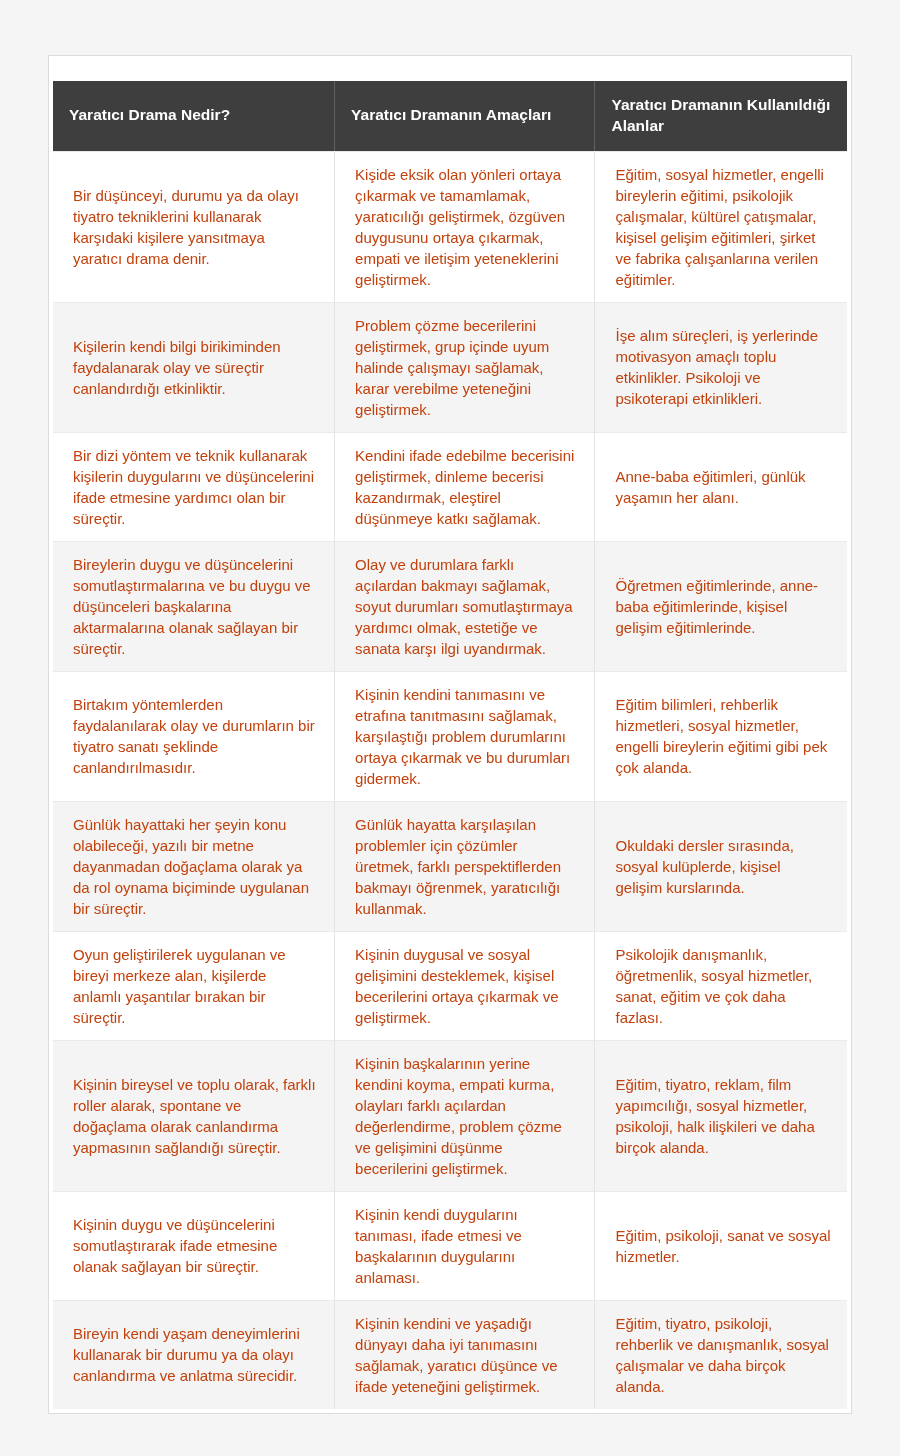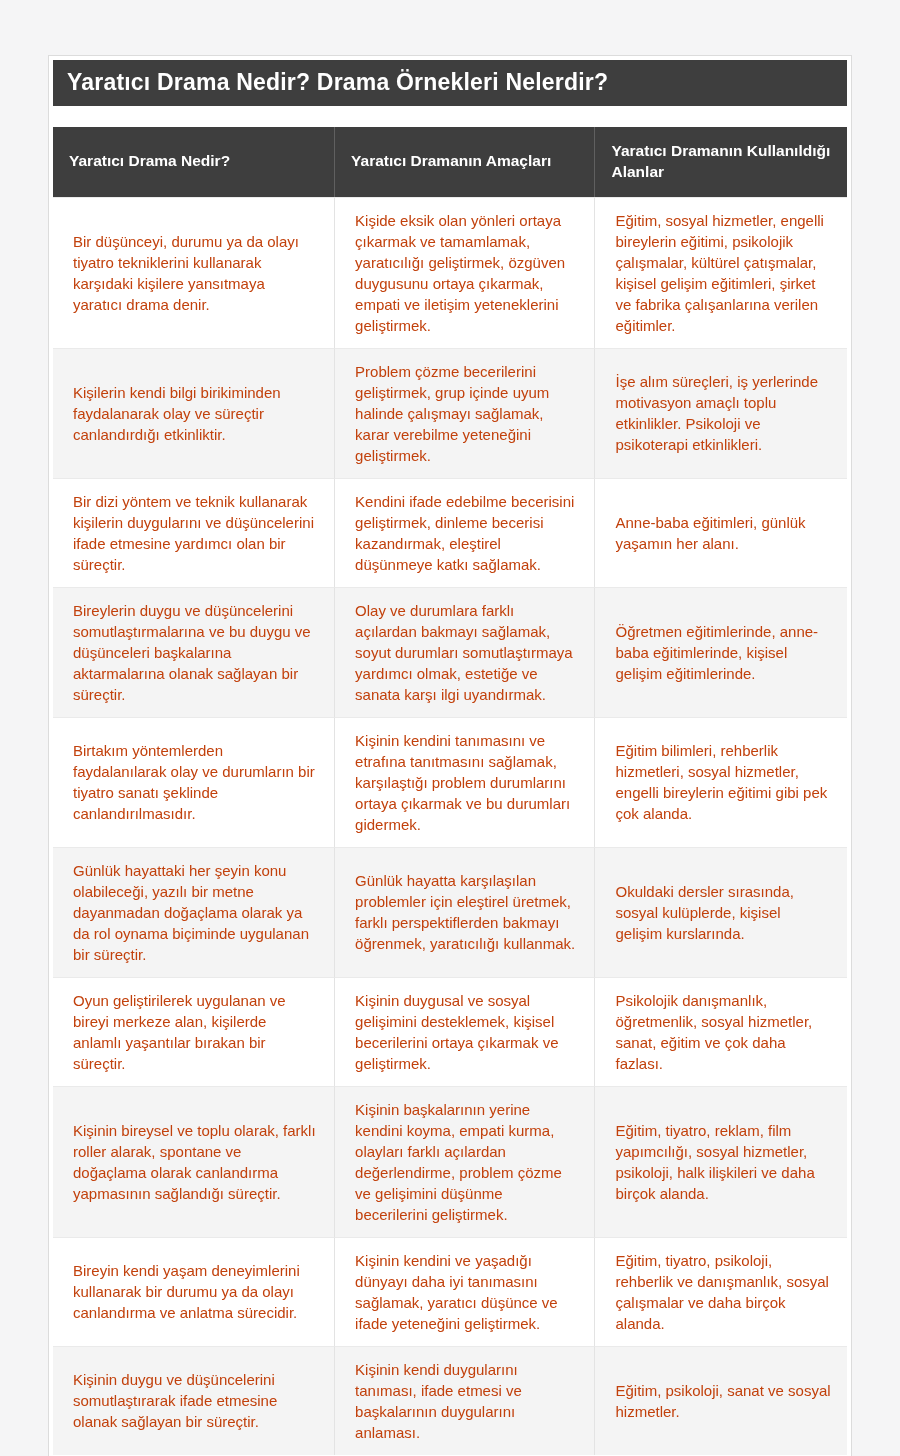--- a/index.html
+++ b/index.html
@@ -64,21 +64,20 @@
   table.drama-table td + td {
     border-left: 1px solid #e3e3e3;
   }
   table.drama-table tbody tr:nth-child(odd) td { background: #ffffff; }
   table.drama-table tbody tr:nth-child(even) td { background: #f4f4f4; }
 </style>
 </head>
 <body>
 
 <div class="card">
-  <div class="title-bar">Yaratıcı Drama Nedir? Drama Örnekleri Nelerdir?</div>
 
   <table class="drama-table">
     <colgroup>
       <col class="c1">
         <col class="c2">
         <col class="c3">
     </colgroup>
     <thead>
       <tr>
           <th>Yaratıcı Drama Nedir?</th>
@@ -107,38 +106,38 @@
           <td>Olay ve durumlara farklı açılardan bakmayı sağlamak, soyut durumları somutlaştırmaya yardımcı olmak, estetiğe ve sanata karşı ilgi uyandırmak.</td>
           <td>Öğretmen eğitimlerinde, anne-baba eğitimlerinde, kişisel gelişim eğitimlerinde.</td>
         </tr>
         <tr>
           <td>Birtakım yöntemlerden faydalanılarak olay ve durumların bir tiyatro sanatı şeklinde canlandırılmasıdır.</td>
           <td>Kişinin kendini tanımasını ve etrafına tanıtmasını sağlamak, karşılaştığı problem durumlarını ortaya çıkarmak ve bu durumları gidermek.</td>
           <td>Eğitim bilimleri, rehberlik hizmetleri, sosyal hizmetler, engelli bireylerin eğitimi gibi pek çok alanda.</td>
         </tr>
         <tr>
           <td>Günlük hayattaki her şeyin konu olabileceği, yazılı bir metne dayanmadan doğaçlama olarak ya da rol oynama biçiminde uygulanan bir süreçtir.</td>
-          <td>Günlük hayatta karşılaşılan problemler için eleştirel üretmek, farklı perspektiflerden bakmayı öğrenmek, yaratıcılığı kullanmak.</td>
+          <td>Günlük hayatta karşılaşılan problemler için çözümler üretmek, farklı perspektiflerden bakmayı öğrenmek, yaratıcılığı kullanmak.</td>
           <td>Okuldaki dersler sırasında, sosyal kulüplerde, kişisel gelişim kurslarında.</td>
         </tr>
         <tr>
           <td>Oyun geliştirilerek uygulanan ve bireyi merkeze alan, kişilerde anlamlı yaşantılar bırakan bir süreçtir.</td>
           <td>Kişinin duygusal ve sosyal gelişimini desteklemek, kişisel becerilerini ortaya çıkarmak ve geliştirmek.</td>
           <td>Psikolojik danışmanlık, öğretmenlik, sosyal hizmetler, sanat, eğitim ve çok daha fazlası.</td>
         </tr>
         <tr>
           <td>Kişinin bireysel ve toplu olarak, farklı roller alarak, spontane ve doğaçlama olarak canlandırma yapmasının sağlandığı süreçtir.</td>
           <td>Kişinin başkalarının yerine kendini koyma, empati kurma, olayları farklı açılardan değerlendirme, problem çözme ve gelişimini düşünme becerilerini geliştirmek.</td>
           <td>Eğitim, tiyatro, reklam, film yapımcılığı, sosyal hizmetler, psikoloji, halk ilişkileri ve daha birçok alanda.</td>
         </tr>
         <tr>
+          <td>Kişinin duygu ve düşüncelerini somutlaştırarak ifade etmesine olanak sağlayan bir süreçtir.</td>
+          <td>Kişinin kendi duygularını tanıması, ifade etmesi ve başkalarının duygularını anlaması.</td>
+          <td>Eğitim, psikoloji, sanat ve sosyal hizmetler.</td>
+        </tr>
+        <tr>
           <td>Bireyin kendi yaşam deneyimlerini kullanarak bir durumu ya da olayı canlandırma ve anlatma sürecidir.</td>
           <td>Kişinin kendini ve yaşadığı dünyayı daha iyi tanımasını sağlamak, yaratıcı düşünce ve ifade yeteneğini geliştirmek.</td>
           <td>Eğitim, tiyatro, psikoloji, rehberlik ve danışmanlık, sosyal çalışmalar ve daha birçok alanda.</td>
-        </tr>
-        <tr>
-          <td>Kişinin duygu ve düşüncelerini somutlaştırarak ifade etmesine olanak sağlayan bir süreçtir.</td>
-          <td>Kişinin kendi duygularını tanıması, ifade etmesi ve başkalarının duygularını anlaması.</td>
-          <td>Eğitim, psikoloji, sanat ve sosyal hizmetler.</td>
         </tr>
       </tbody>
   </table>
 </div>
 
 </body></html>

